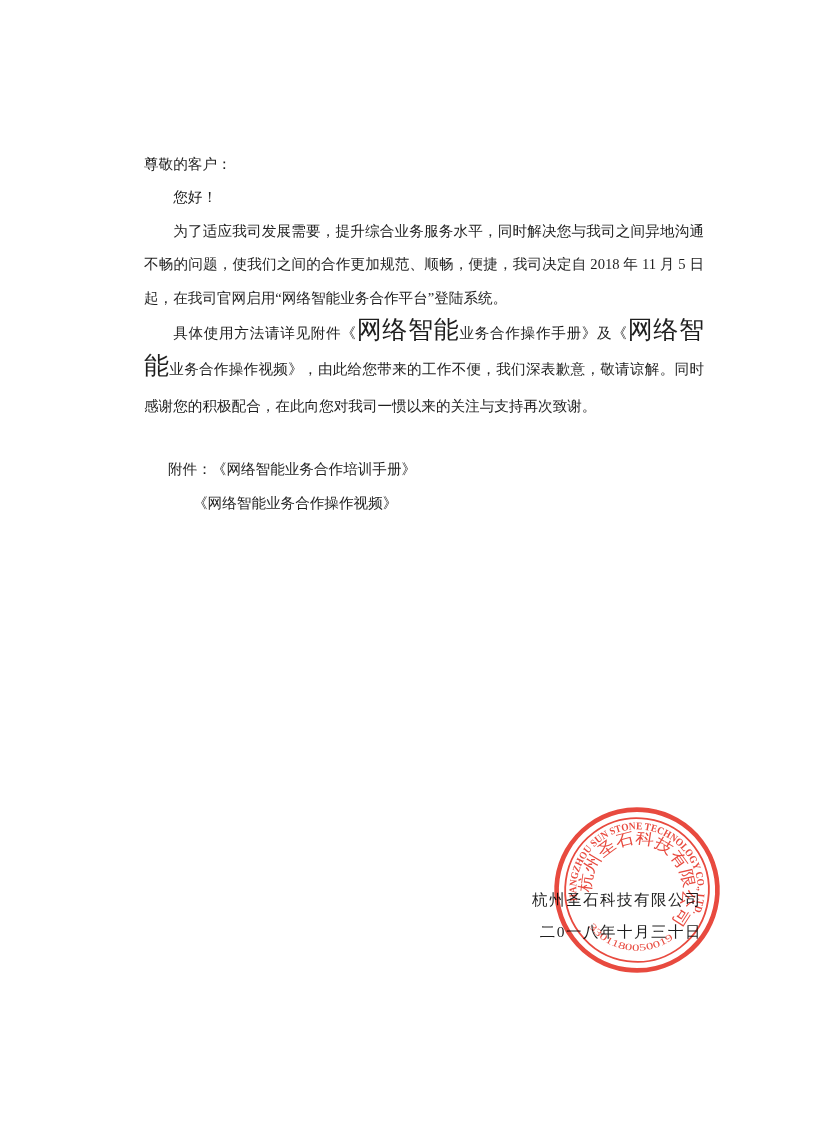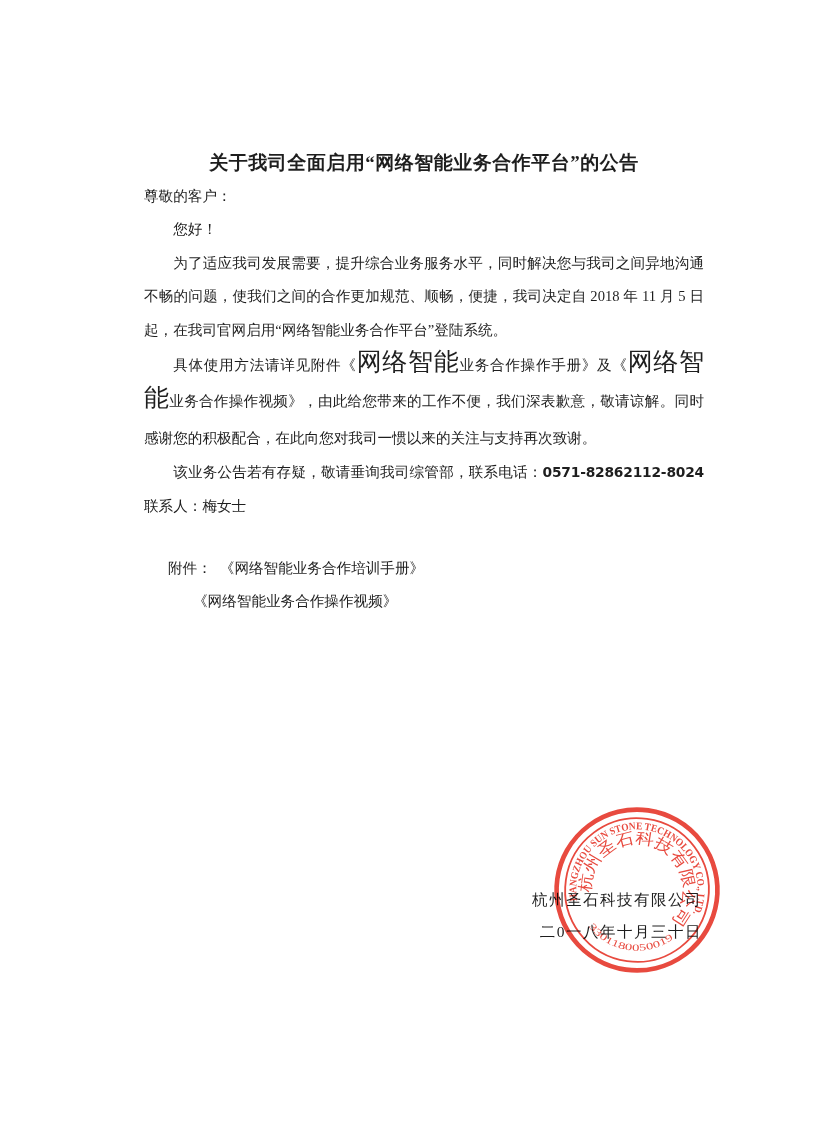--- a/index.html
+++ b/index.html
@@ -32,21 +32,21 @@
   .no-indent{text-indent:0;}
   .big{font-size:25px;line-height:1;}
   .p3{line-height:36.4px;}
   .num{
     font-family:"DejaVu Sans","Liberation Sans",sans-serif;
     font-size:13.8px;
     font-weight:600;
     letter-spacing:-0.2px;
   }
   .attachments{margin-top:29px;}
-  .att-label{margin-right:8px;padding-left:24px;}
+  .att-label{padding-left:24px;}
   .att2{padding-left:49px;}
   .signature{
     position:absolute;
     right:138px;top:884px;
     text-align:right;
     font-size:15.5px;
     line-height:32px;
     letter-spacing:1.5px;
     white-space:nowrap;
   }
@@ -63,31 +63,29 @@
     font-family:"Liberation Serif","DejaVu Serif",serif;
     fill:#e63a2e;
   }
 </style>
 </head>
 <body>
 
 <div class="page">
 
   <div class="doc">
-    <h1 class="title">关于我司全面启用“网络智能业务合作平台”的公告</h1>
 
     <p class="no-indent">尊敬的客户：</p>
     <p class="indent">您好！</p>
 
     <p class="indent">为了适应我司发展需要，提升综合业务服务水平，同时解决您与我司之间异地沟通不畅的问题，使我们之间的合作更加规范、顺畅，便捷，我司决定自 2018 年 11 月 5 日起，在我司官网启用“网络智能业务合作平台”登陆系统。</p>
 
 
     <p class="indent p3"><span>具体使用方法请详见附件《</span><span class="big">网络智能</span><span>业务合作操作手册》及《</span><span class="big">网络智能</span><span>业务合作操作视频》，由此给您带来的工作不便，我们深表歉意，敬请谅解。同时感谢您的积极配合，在此向您对我司一惯以来的关注与支持再次致谢。</span></p>
 
-    <p class="indent"><span>该业务公告若有存疑，敬请垂询我司综管部，联系电话：</span><span class="num">0571-82862112-8024</span><span> 联系人：梅女士</span></p>
 
 
     <div class="attachments">
       <p class="no-indent"><span class="att-label">附件：</span><span>《网络智能业务合作培训手册》</span></p>
       <p class="att2 no-indent">《网络智能业务合作操作视频》</p>
     </div>
   </div>
 
   <div class="signature">
     <div>杭州圣石科技有限公司</div>

